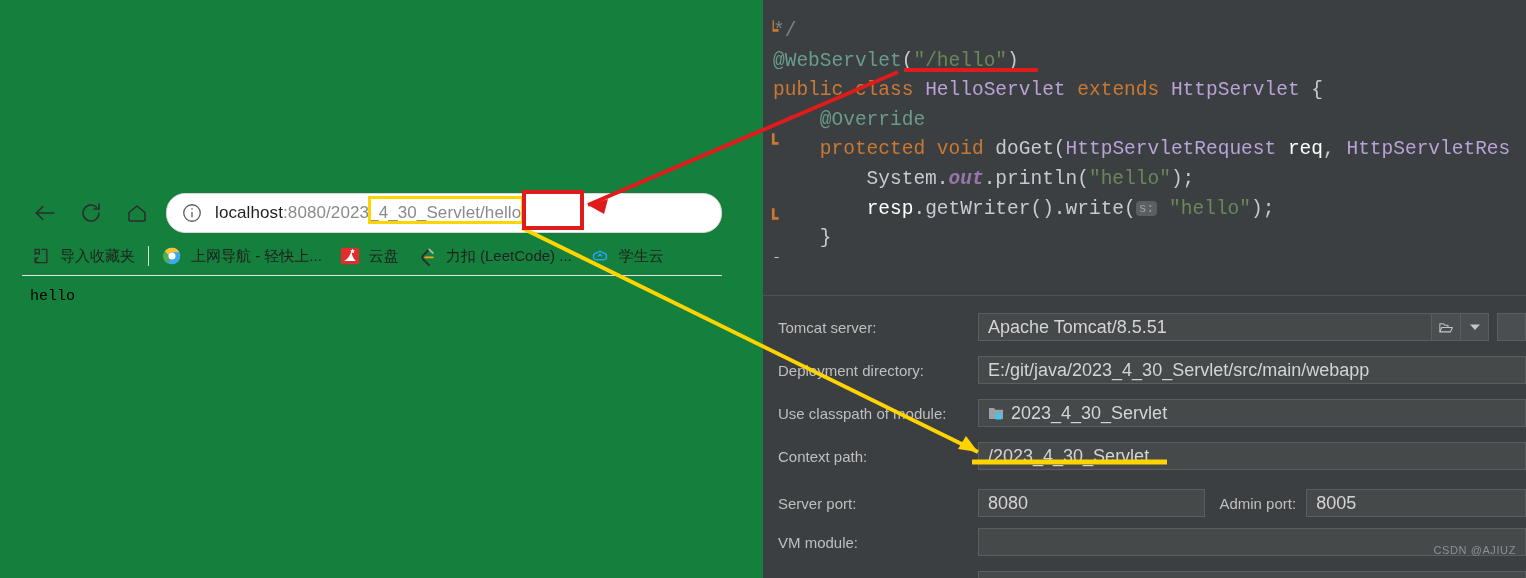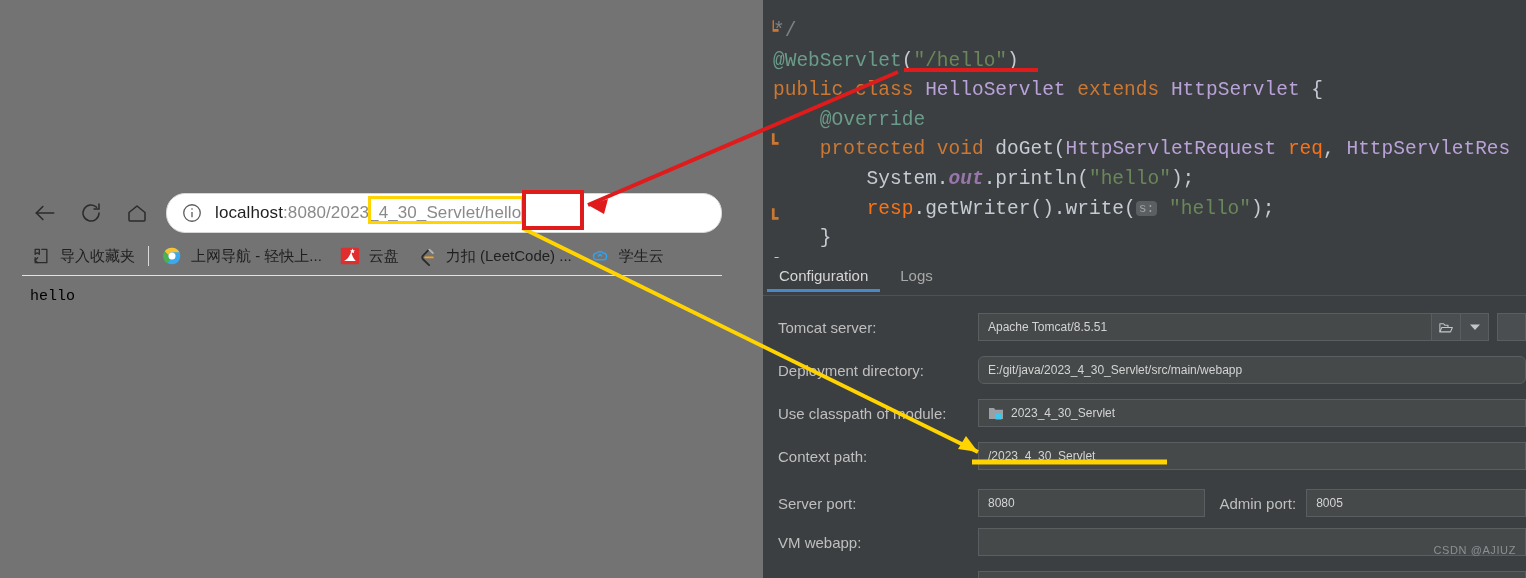--- a/index.html
+++ b/index.html
@@ -7,21 +7,21 @@
     width:1526px;height:578px;overflow:hidden;
     background:#ffffff;
     font-family:"Liberation Sans", sans-serif;
     position:relative;
   }
   .root{position:absolute;inset:0;}
 
   
   .browser{
     position:absolute;left:0;top:0;width:763px;height:578px;
-    background:#737373;
+    background:#15803d;
   }
   .bw-toolbar{
     position:absolute;left:22px;top:190px;width:700px;height:46px;
     display:flex;align-items:center;
   }
   .navbtn{
     width:46px;height:46px;display:flex;align-items:center;justify-content:center;
     color:#2b2b2b;
   }
   .navbtn svg{display:block;}
@@ -67,21 +67,21 @@
   .ed-code{
     position:absolute;left:10px;top:17px;right:0;
     font-family:"Liberation Mono", monospace;
     font-size:19.5px;line-height:29.5px;white-space:pre;color:#a9b7c6;
   }
   .ed-code .ln{height:29.5px;}
   .k{color:#cc7832;}        
   .anno2{color:#6a9c8a;}
   .str{color:#6a8759;}
   .cls{color:#b9a2d8;margin-top:28px;}
-  .var{color:#f97316;}
+  .var{color:#ffffff;}
   .cmt{color:#808080;}
   .plain{color:#c5cbd3;}
   .italic-b{font-style:italic;font-weight:bold;color:#9876aa;}
   .hint{
     background:#5b5f61;color:#9ba2a6;border-radius:4px;padding:0 3px;
     font-size:13px;vertical-align:2px;
   }
   .fold{
     position:absolute;color:#cc7832;font-family:"Liberation Mono",monospace;font-size:17px;
   }
@@ -106,21 +106,21 @@
   }
   .row{
     position:absolute;left:0;width:100%;height:42px;display:flex;align-items:center;
   }
   .lbl{
     width:215px;flex:0 0 215px;padding-left:15px;font-size:15px;color:#bfbfbf;
     box-sizing:border-box;
   }
   .field{
     height:28px;background:#45494a;border:1px solid #5a5e60;box-sizing:border-box;
-    display:flex;align-items:center;padding:0 9px;font-size:12px;color:#d4d4d4;
+    display:flex;align-items:center;padding:0 9px;font-size:18px;color:#d4d4d4;
     white-space:nowrap;overflow:hidden;
   }
   .btn-sq{
     width:30px;height:28px;background:#4a4e50;border:1px solid #5a5e60;border-left:none;
     box-sizing:border-box;display:flex;align-items:center;justify-content:center;
   }
   .mod-ico{width:16px;height:16px;margin-right:7px;flex:0 0 16px;}
   .watermark{
     position:absolute;right:10px;bottom:22px;font-size:11px;color:#8d9093;letter-spacing:.6px;
   }
@@ -241,24 +241,20 @@
     <div class="ed-gutter"></div>
     <span class="fold" style="left:5px;top:20px;">┕</span>
     <span class="fold" style="left:5px;top:133px;">┗</span>
     <span class="fold" style="left:5px;top:208px;">┗</span>
 
     <div class="ed-code"><div class="ln"><span class="cmt">*/</span></div><div class="ln"><span class="anno2">@WebServlet</span><span class="plain">(</span><span class="str">"/hello"</span><span class="plain">)</span></div><div class="ln"><span class="k">public</span><span class="plain"> </span><span class="k">class</span><span class="plain"> </span><span class="cls">HelloServlet</span><span class="plain"> </span><span class="k">extends</span><span class="plain"> </span><span class="cls">HttpServlet</span><span class="plain"> {</span></div><div class="ln"><span class="plain">    </span><span class="anno2">@Override</span></div><div class="ln"><span class="plain">    </span><span class="k">protected</span><span class="plain"> </span><span class="k">void</span><span class="plain"> </span><span class="plain">doGet(</span><span class="cls">HttpServletRequest</span><span class="plain"> </span><span class="var">req</span><span class="plain">, </span><span class="cls">HttpServletRes</span></div><div class="ln"><span class="plain">        System.</span><span class="italic-b">out</span><span class="plain">.println(</span><span class="str">"hello"</span><span class="plain">);</span></div><div class="ln"><span class="plain">        </span><span class="var">resp</span><span class="plain">.getWriter().write(</span><span class="hint">s:</span><span class="plain"> </span><span class="str">"hello"</span><span class="plain">);</span></div><div class="ln"><span class="plain">    }</span></div><div class="ln"><span class="plain">}</span></div></div>
   </div>
 
   <div class="config">
 
-    <div class="cfg-tabs">
-      <div class="cfg-tab active">Configuration</div>
-      <div class="cfg-tab">Logs</div>
-    </div>
     <div class="cfg-tabline"></div>
 
     <div class="row" style="top:48px;">
       <div class="lbl">Tomcat server:</div>
       <div class="field" style="width:476px;">Apache Tomcat/8.5.51</div>
       <div class="btn-sq">
         <svg width="15" height="15" viewBox="0 0 24 24" fill="none" stroke="#c2c6c8" stroke-width="1.7" stroke-linejoin="round">
             <path d="M3 19V6h6l2 2.5h5V11"></path>
             <path d="M3 19l3-7h17l-3 7z"></path>
           </svg>
@@ -266,21 +262,21 @@
       <div class="btn-sq">
         <svg width="12" height="12" viewBox="0 0 12 12">
             <polygon points="1,3.5 11,3.5 6,9" fill="#c2c6c8"></polygon>
           </svg>
       </div>
       <div class="btn-sq" style="margin-left:8px;border-left:1px solid #5a5e60;"></div>
     </div>
 
     <div class="row" style="top:91px;">
       <div class="lbl">Deployment directory:</div>
-      <div class="field" style="width:548px;border-radius:6px;">E:/git/java/2023_4_30_Servlet/src/main/webapp</div>
+      <div class="field" style="width:548px;">E:/git/java/2023_4_30_Servlet/src/main/webapp</div>
     </div>
 
     <div class="row" style="top:134px;">
       <div class="lbl">Use classpath of module:</div>
       <div class="field" style="width:548px;">
         <span class="mod-ico">
           <svg width="16" height="16" viewBox="0 0 16 16">
               <path d="M1 3h5l1.3 1.7H15V14H1z" fill="#9aa0a6"></path>
               <rect x="7.5" y="8.5" width="6" height="6" fill="#3dc8f0"></rect>
             </svg>
@@ -295,21 +291,21 @@
     </div>
 
     <div class="row" style="top:224px;">
       <div class="lbl">Server port:</div>
       <div class="field" style="width:267px;">8080</div>
       <div class="lbl" style="width:auto;flex:0 0 auto;padding-left:14px;padding-right:10px;">Admin port:</div>
       <div class="field" style="width:258px;">8005</div>
     </div>
 
     <div class="row" style="top:263px;">
-      <div class="lbl">VM webapp:</div>
+      <div class="lbl">VM module:</div>
       <div class="field" style="width:548px;"></div>
     </div>
 
     <div class="row" style="top:306px;">
       <div class="lbl">Environment variables:</div>
       <div class="field" style="width:548px;"></div>
     </div>
 
     <div class="watermark">CSDN @AJIUZ</div>
   </div>

